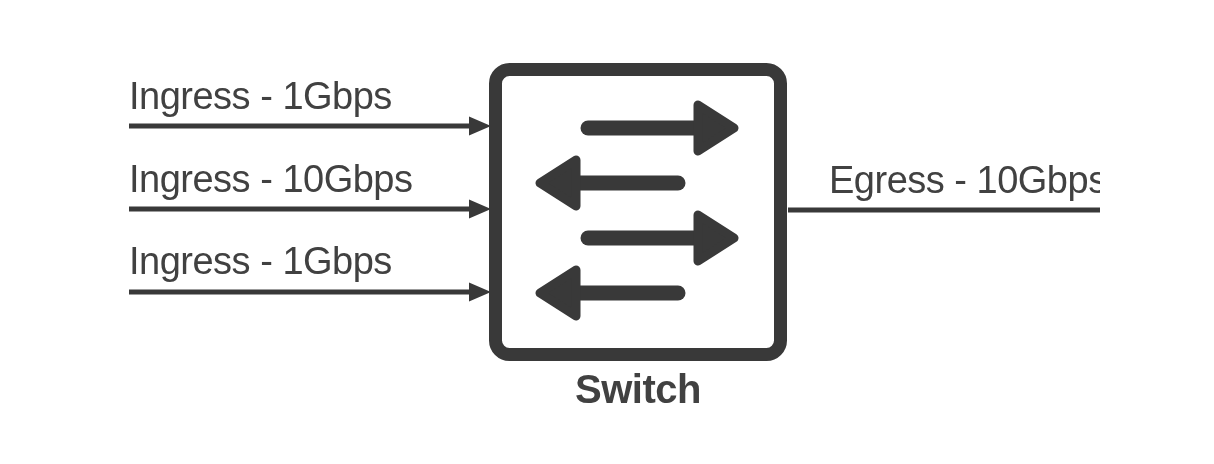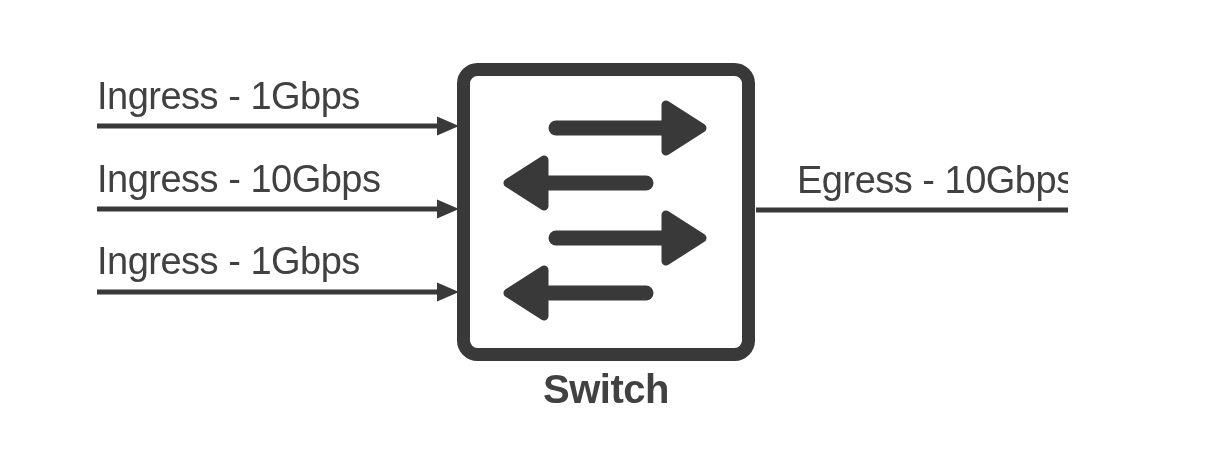--- a/index.html
+++ b/index.html
@@ -7,20 +7,21 @@
     padding: 0;
     background: var(--background, #ffffff);
   }
   .canvas {
     position: relative;
     width: 1068px;
     height: 464px;
     background: var(--background, #ffffff);
     overflow: hidden;
     font-family: "Liberation Sans", sans-serif;
+    margin-left: 32px;
   }
   svg { display: block; }
   .flow-line {
     stroke: var(--line, #393939);
     stroke-width: 5;
     fill: none;
   }
   .flow-head {
     fill: var(--line, #393939);
     stroke: none;

